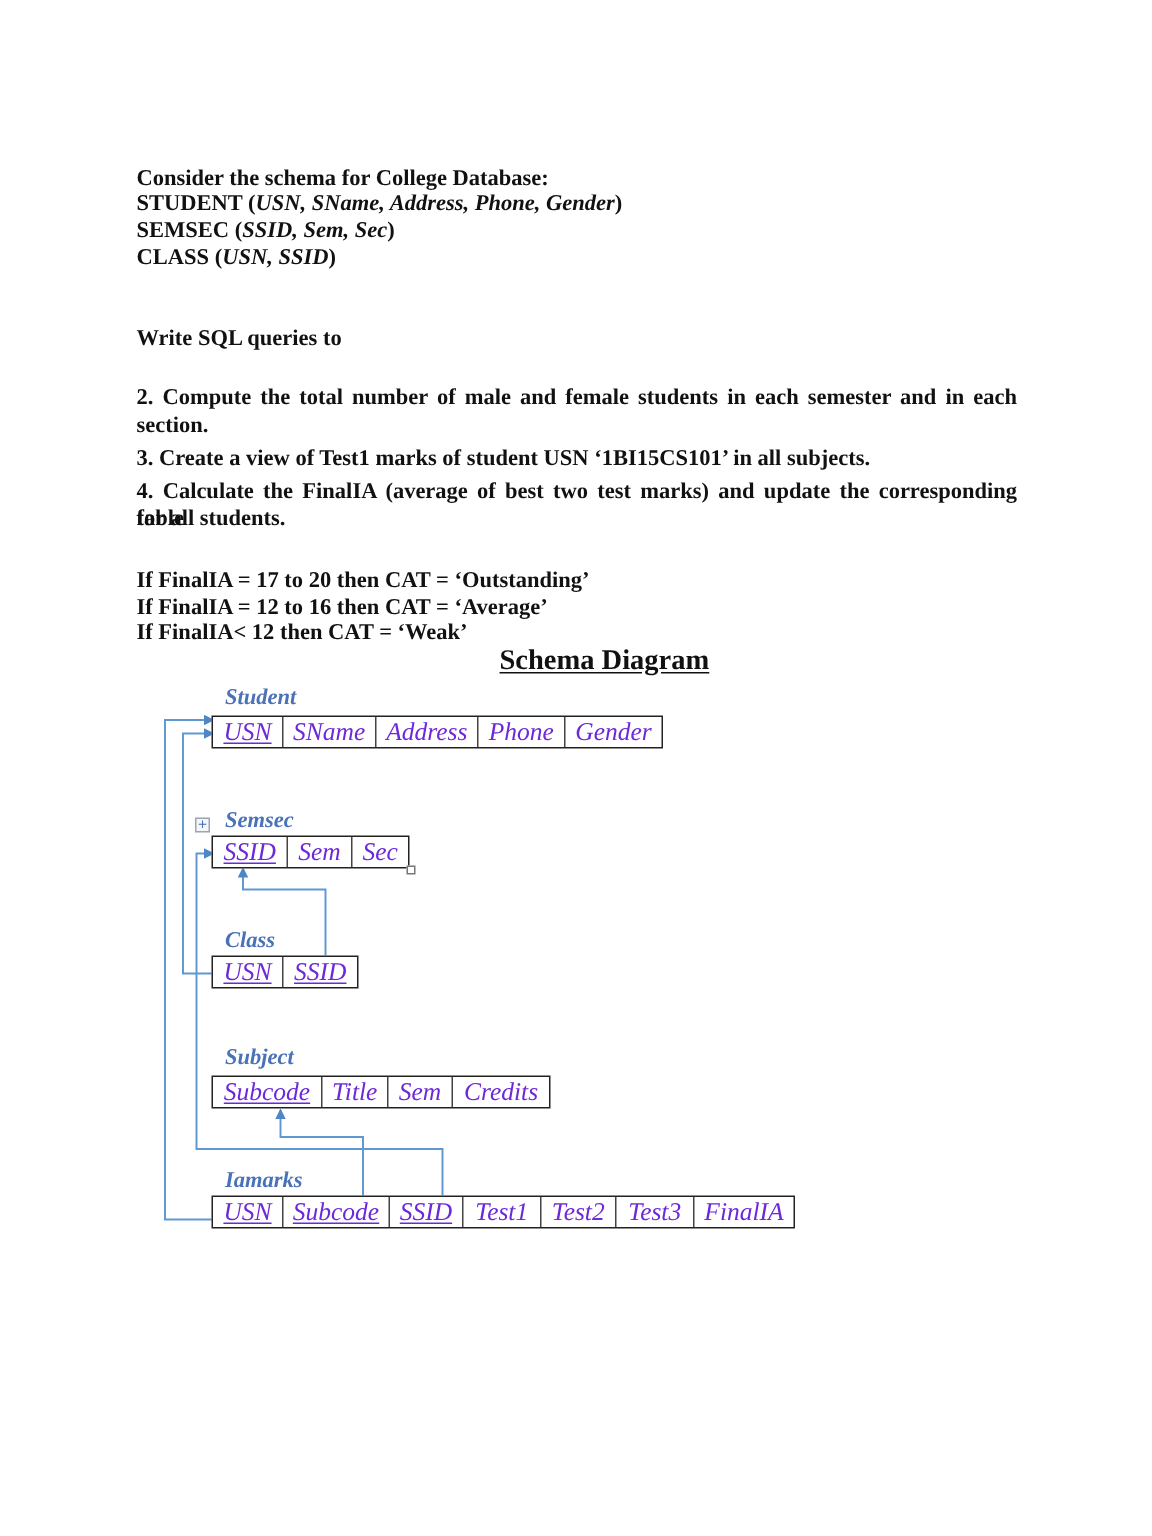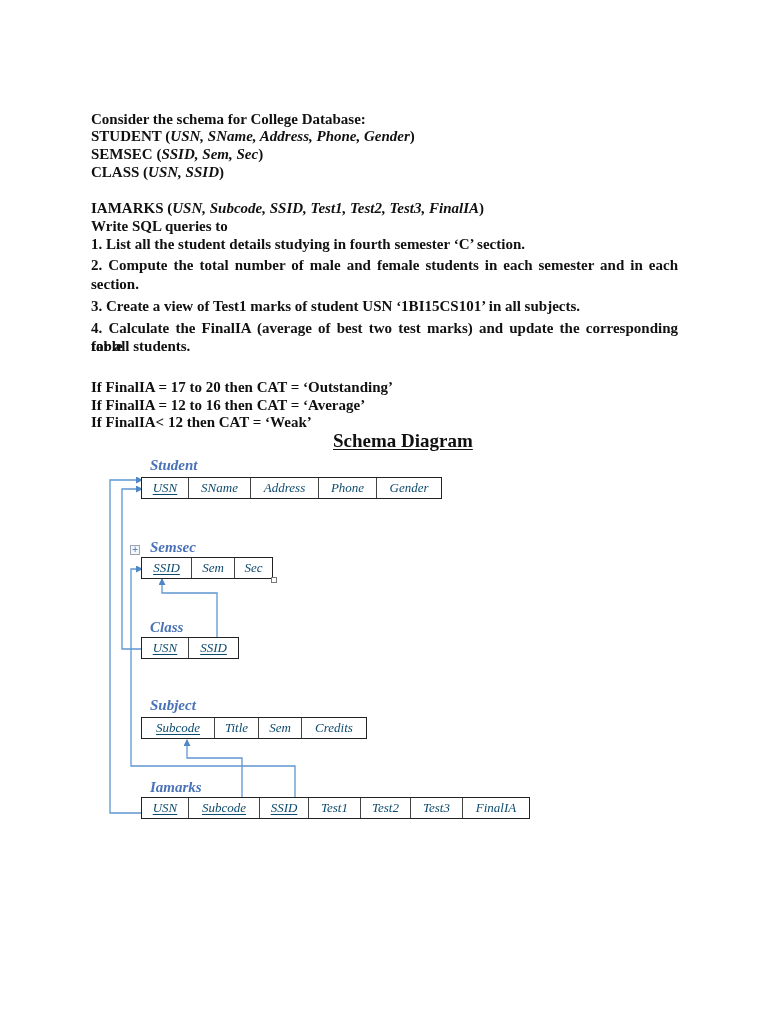--- a/index.html
+++ b/index.html
@@ -25,21 +25,21 @@
     font-weight: bold; font-style: italic; font-size: 15px; line-height: 18px;
     color: #4a72b8;
   }
   .tbl {
     position: absolute; left: 141px; height: 20px;
     border: 1px solid #222; display: flex; background: #fff;
   }
   .cell {
     box-sizing: border-box; height: 20px; line-height: 20px;
     font-family: "Liberation Serif", "DejaVu Serif", serif;
-    font-style: italic; font-size: 13px; color: #0c4a6e;
+    font-style: italic; font-size: 17px; color: #6d28d9;
     text-align: center; border-left: 1px solid #444; white-space: nowrap; overflow: hidden;
   }
   .cell:first-child { border-left: none; }
   .key { text-decoration: underline; text-underline-offset: 2px; }
   .connectors { position: absolute; left: 0; top: 0; width: 768px; height: 1024px; pointer-events: none; }
   .move-handle {
     position: absolute; left: 130px; top: 545px; width: 8px; height: 8px;
     border: 1px solid #9aa6b4; background: #f4f6fa;
     font-family: "DejaVu Sans", sans-serif; font-size: 8px; line-height: 8px;
     color: #3a6fb0; text-align: center;
@@ -58,27 +58,23 @@
 
   <div class="line" style="top:127px">
     <span>STUDENT (</span><span class="it">USN, SName, Address, Phone, Gender</span><span>)</span>
   </div>
   <div class="line" style="top:145px">
     <span>SEMSEC (</span><span class="it">SSID, Sem, Sec</span><span>)</span>
   </div>
   <div class="line" style="top:163px">
     <span>CLASS (</span><span class="it">USN, SSID</span><span>)</span>
   </div>
-  <div class="line" style="top:199px">
-    <span>IAMARKS (</span><span class="it">USN, Subcode, SSID, Test1, Test2, Test3, FinalIA</span><span>)</span>
-  </div>
 
   <div class="line" style="top:217px">Write SQL queries to</div>
 
-  <div class="line" style="top:235px">1. List all the student details studying in fourth semester ‘C’ section.</div>
   <div class="line just" style="top:256px">2. Compute the total number of male and female students in each semester and in each</div>
   <div class="line" style="top:275px">section.</div>
   <div class="line" style="top:297px">3. Create a view of Test1 marks of student USN ‘1BI15CS101’ in all subjects.</div>
   <div class="line just" style="top:319px">4. Calculate the FinalIA (average of best two test marks) and update the corresponding table</div>
   <div class="line" style="top:337px">for all students.</div>
 
   <div class="line" style="top:378px">If FinalIA = 17 to 20 then CAT = ‘Outstanding’</div>
   <div class="line" style="top:396px">If FinalIA = 12 to 16 then CAT = ‘Average’</div>
   <div class="line" style="top:413px">If FinalIA&lt; 12 then CAT = ‘Weak’</div>
 

